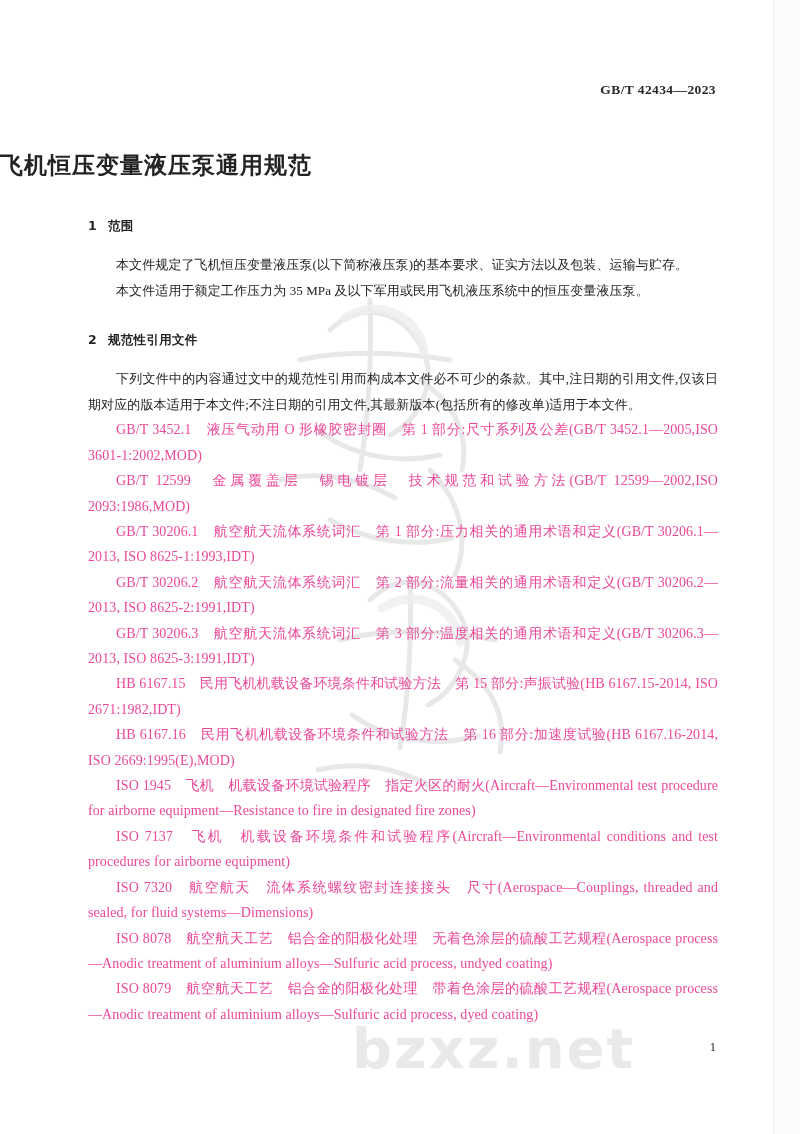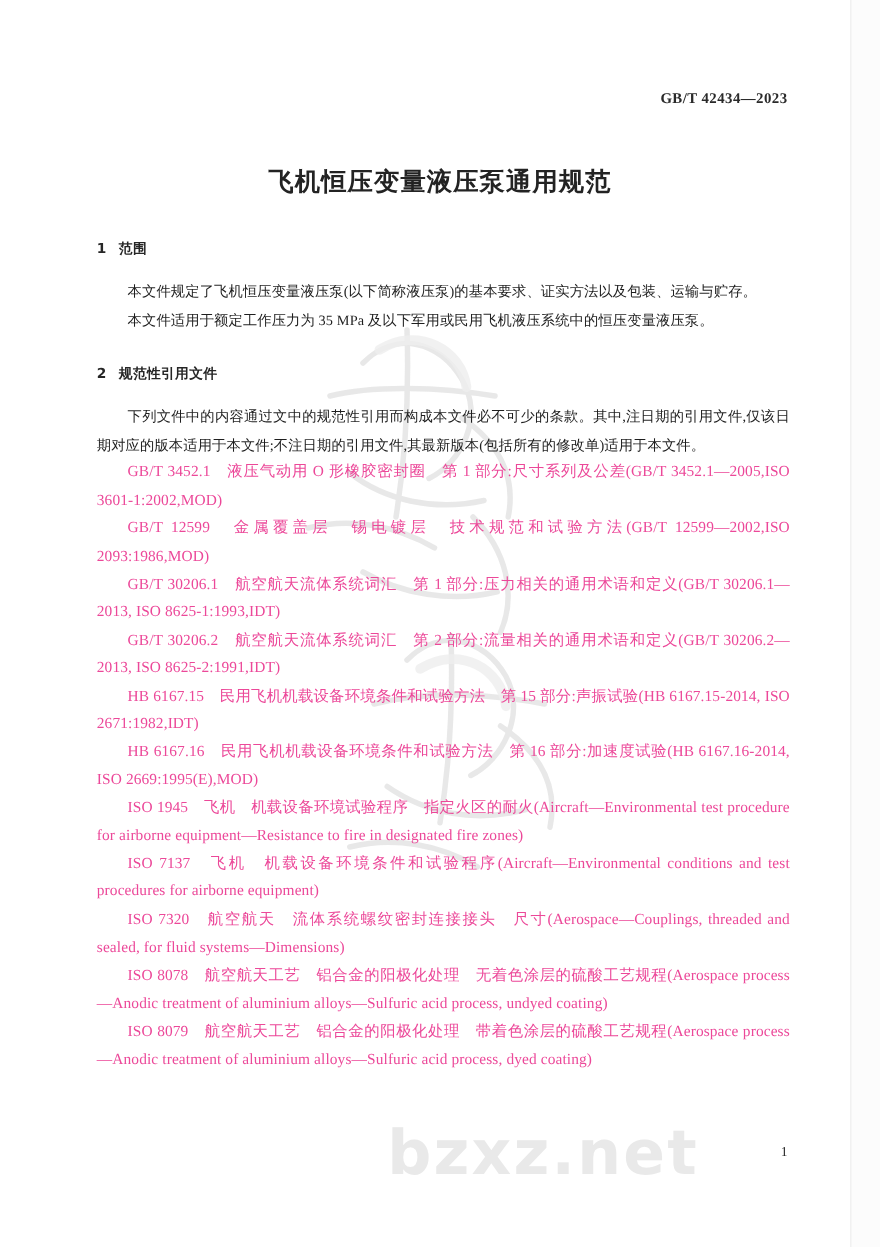--- a/index.html
+++ b/index.html
@@ -78,21 +78,20 @@
     font-weight: 700;
     color: #2a2a2a;
     white-space: nowrap;
   }
 
   .doc-title {
     position: absolute;
     top: 150px;
     left: 0;
     width: 800px;
-    text-align: center;
     font-family: "DejaVu Sans", "Liberation Sans", sans-serif;
     font-size: 23px;
     font-weight: 700;
     letter-spacing: 1px;
     color: #232323;
   }
 
   .body-area {
     position: absolute;
     left: 88px;
@@ -203,20 +202,21 @@
         <span class="num">2</span><span>规范性引用文件</span>
       </div>
 
       <p class="para indent">下列文件中的内容通过文中的规范性引用而构成本文件必不可少的条款。其中,注日期的引用文件,仅该日期对应的版本适用于本文件;不注日期的引用文件,其最新版本(包括所有的修改单)适用于本文件。</p>
 
       <ul class="ref-list">
         <li>GB/T 3452.1　液压气动用 O 形橡胶密封圈　第 1 部分:尺寸系列及公差(GB/T 3452.1—2005,ISO 3601-1:2002,MOD)</li>
         <li>GB/T 12599　金属覆盖层　锡电镀层　技术规范和试验方法(GB/T 12599—2002,ISO 2093:1986,MOD)</li>
         <li>GB/T 30206.1　航空航天流体系统词汇　第 1 部分:压力相关的通用术语和定义(GB/T 30206.1—2013, ISO 8625-1:1993,IDT)</li>
         <li>GB/T 30206.2　航空航天流体系统词汇　第 2 部分:流量相关的通用术语和定义(GB/T 30206.2—2013, ISO 8625-2:1991,IDT)</li>
+        <li>GB/T 30206.3　航空航天流体系统词汇　第 3 部分:温度相关的通用术语和定义(GB/T 30206.3—2013, ISO 8625-3:1991,IDT)</li>
         <li>HB 6167.15　民用飞机机载设备环境条件和试验方法　第 15 部分:声振试验(HB 6167.15-2014, ISO 2671:1982,IDT)</li>
         <li>HB 6167.16　民用飞机机载设备环境条件和试验方法　第 16 部分:加速度试验(HB 6167.16-2014, ISO 2669:1995(E),MOD)</li>
         <li>ISO 1945　飞机　机载设备环境试验程序　指定火区的耐火(Aircraft—Environmental test procedure for airborne equipment—Resistance to fire in designated fire zones)</li>
         <li>ISO 7137　飞机　机载设备环境条件和试验程序(Aircraft—Environmental conditions and test procedures for airborne equipment)</li>
         <li>ISO 7320　航空航天　流体系统螺纹密封连接接头　尺寸(Aerospace—Couplings, threaded and sealed, for fluid systems—Dimensions)</li>
         <li>ISO 8078　航空航天工艺　铝合金的阳极化处理　无着色涂层的硫酸工艺规程(Aerospace process—Anodic treatment of aluminium alloys—Sulfuric acid process, undyed coating)</li>
         <li>ISO 8079　航空航天工艺　铝合金的阳极化处理　带着色涂层的硫酸工艺规程(Aerospace process—Anodic treatment of aluminium alloys—Sulfuric acid process, dyed coating)</li>
       </ul>
 
     </div>

